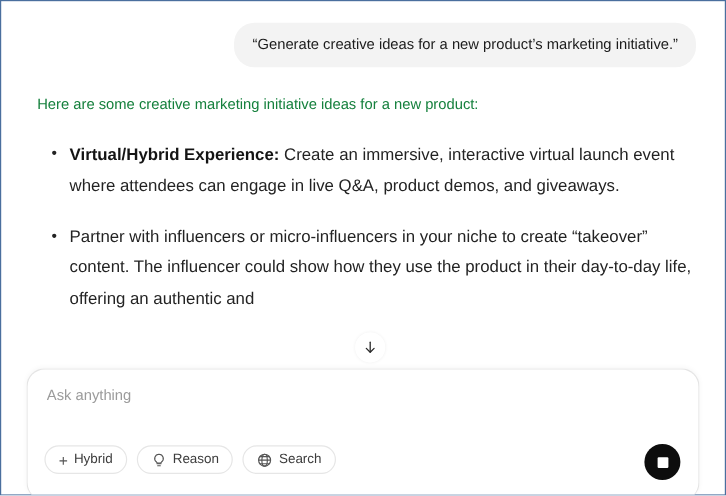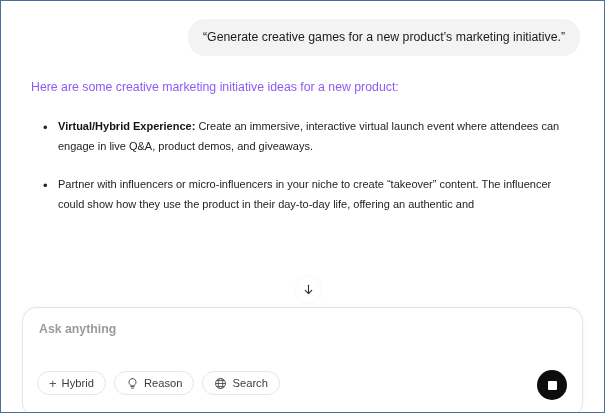--- a/index.html
+++ b/index.html
@@ -46,37 +46,37 @@
     white-space: nowrap;
   }
   
   .assistant {
     color: #222222;
   }
   .intro {
     font-size: 12.3px;
     line-height: 1.5;
     margin: 0 0 20px 6px;
-    color: #8b5cf6;
+    color: #15803d;
   }
   .section-heading {
     font-size: 14.6px;
     font-weight: bold;
     color: #111111;
     margin: 0 0 11px 6px;
     letter-spacing: -0.1px;
   }
   .bullets {
     list-style: none;
     margin: 0 0 18px 0;
     padding: 0;
   }
   .bullet {
     position: relative;
-    font-size: 11px;
+    font-size: 14px;
     line-height: 1.82;
     color: #232323;
     margin: 0 0 7px 0;
     padding-left: 33px;
   }
   .bullet::before {
     content: "\2022";
     position: absolute;
     left: 18px;
     top: 0;
@@ -121,21 +121,20 @@
     left: 16px;
     top: 14px;
     font-size: 12.3px;
     color: #9b9b9b;
     background: transparent;
     border: none;
     outline: none;
     width: 400px;
     font-family: "Liberation Sans", sans-serif;
     padding: 0;
-    font-weight: bold;
   }
   .composer-input::placeholder { color: #9b9b9b; }
   .toolbar {
     position: absolute;
     left: 14px;
     bottom: 22px;
     display: flex;
     gap: 8px;
     align-items: center;
   }
@@ -187,21 +186,21 @@
   }
 </style>
 </head>
 <body>
 
 <div class="screen">
 
   <div class="conversation">
 
     <div class="user-row">
-      <div class="user-bubble">“Generate creative games for a new product’s marketing initiative.”</div>
+      <div class="user-bubble">“Generate creative ideas for a new product’s marketing initiative.”</div>
     </div>
 
     <div class="assistant">
 
       <p class="intro">Here are some creative marketing initiative ideas for a new product:</p>
 
 
       <ul class="bullets">
         <li class="bullet">
           <b>Virtual/Hybrid Experience:</b><span> Create an immersive, interactive virtual launch event where attendees can engage in live Q&amp;A, product demos, and giveaways.</span>

